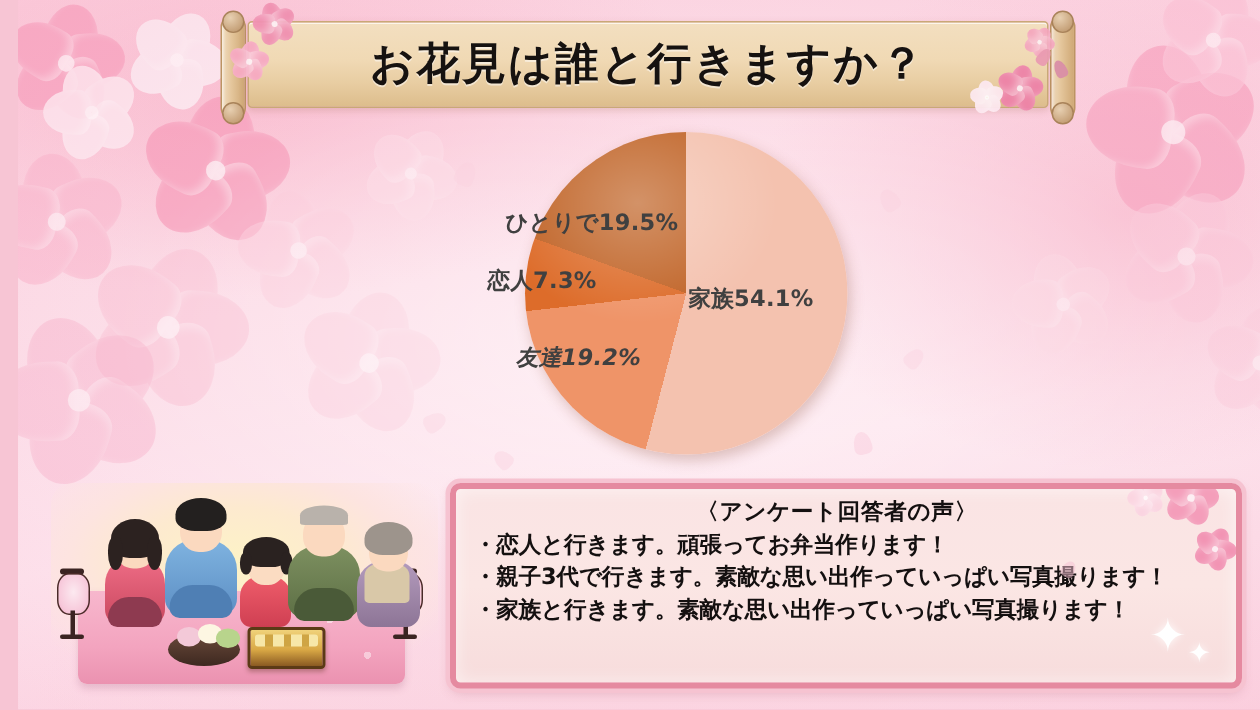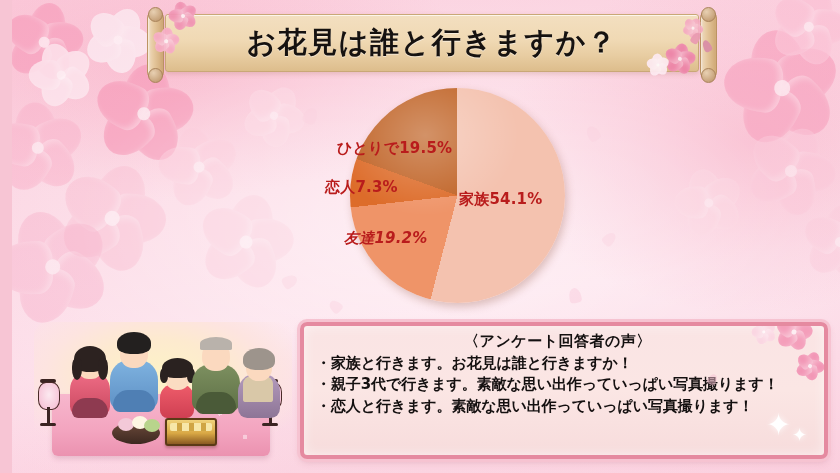--- a/index.html
+++ b/index.html
@@ -88,21 +88,21 @@
     position:absolute;inset:0;border-radius:50%;
     box-shadow:2px 4px 9px rgba(150,90,70,.32);
   }
   .pie-gloss{
     position:absolute;inset:0;border-radius:50%;
     background:radial-gradient(ellipse 70% 60% at 35% 22%, rgba(255,255,255,.30), rgba(255,255,255,0) 62%);
     pointer-events:none;
   }
   .slice-label{
     position:absolute;
-    font-size:15px;font-weight:bold;color:#b91c1c;
+    font-size:15px;font-weight:bold;color:#404040;
     font-family:"DejaVu Sans","Liberation Sans",sans-serif;
     white-space:nowrap;letter-spacing:.2px;
   }
   .lbl-family{left:447px;top:190px;}
   .lbl-alone {left:325px;top:139px;}
   .lbl-lover {left:313px;top:178px;}
   .lbl-friend{left:332px;top:229px;font-style:italic;}
 
   
   .comment-box{
@@ -390,23 +390,23 @@
   </div>
 
   <div class="slice-label lbl-family">家族54.1%</div>
   <div class="slice-label lbl-friend">友達19.2%</div>
   <div class="slice-label lbl-alone">ひとりで19.5%</div>
   <div class="slice-label lbl-lover">恋人7.3%</div>
 
   <div class="comment-box">
     <div class="cb-inner">
       <div class="cb-title">〈アンケート回答者の声〉</div>
-      <div class="cb-line">・家族と行きます。お花見は誰と行きますか！</div>
+      <div class="cb-line">・恋人と行きます。頑張ってお弁当作ります！</div>
       <div class="cb-line">・親子3代で行きます。素敵な思い出作っていっぱい写真撮ります！</div>
-      <div class="cb-line">・恋人と行きます。素敵な思い出作っていっぱい写真撮ります！</div>
+      <div class="cb-line">・家族と行きます。素敵な思い出作っていっぱい写真撮ります！</div>
     </div>
 
     <div class="sakura" style="left:472px;top:-12px;width:36px;height:36px;color:#f49ab8;opacity:.95;transform:rotate(14deg);">
       <i></i>
         <i></i>
         <i></i>
         <i></i>
         <i></i>
         <u></u>
     </div>

